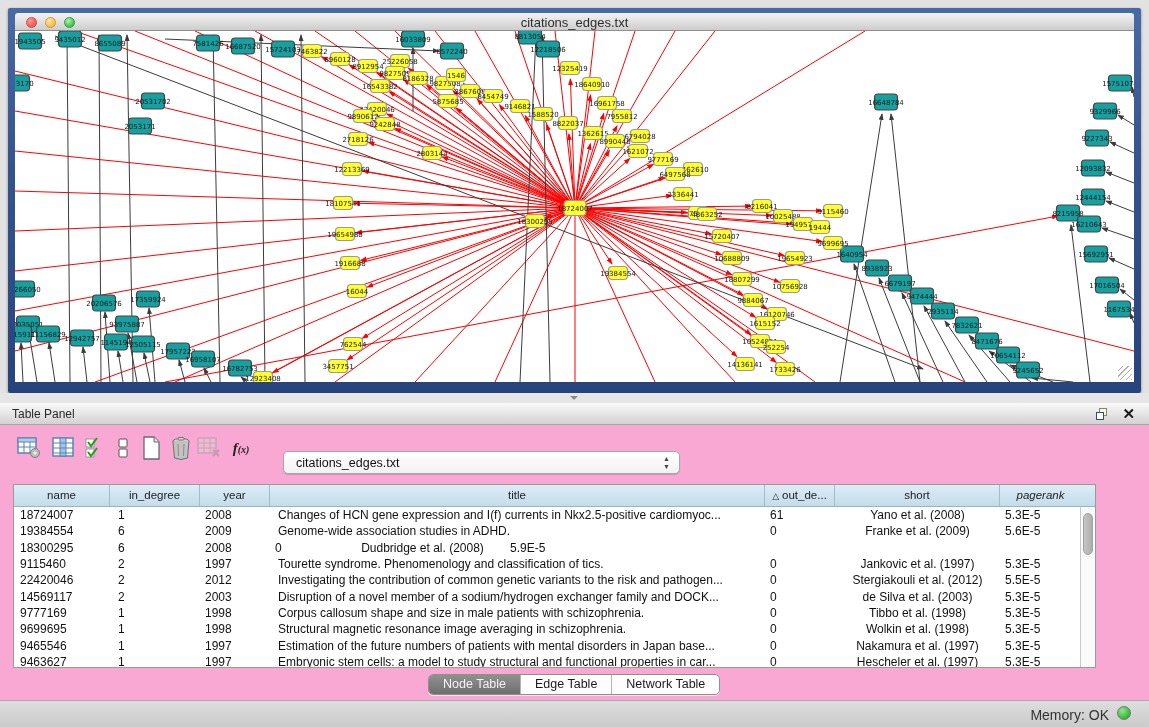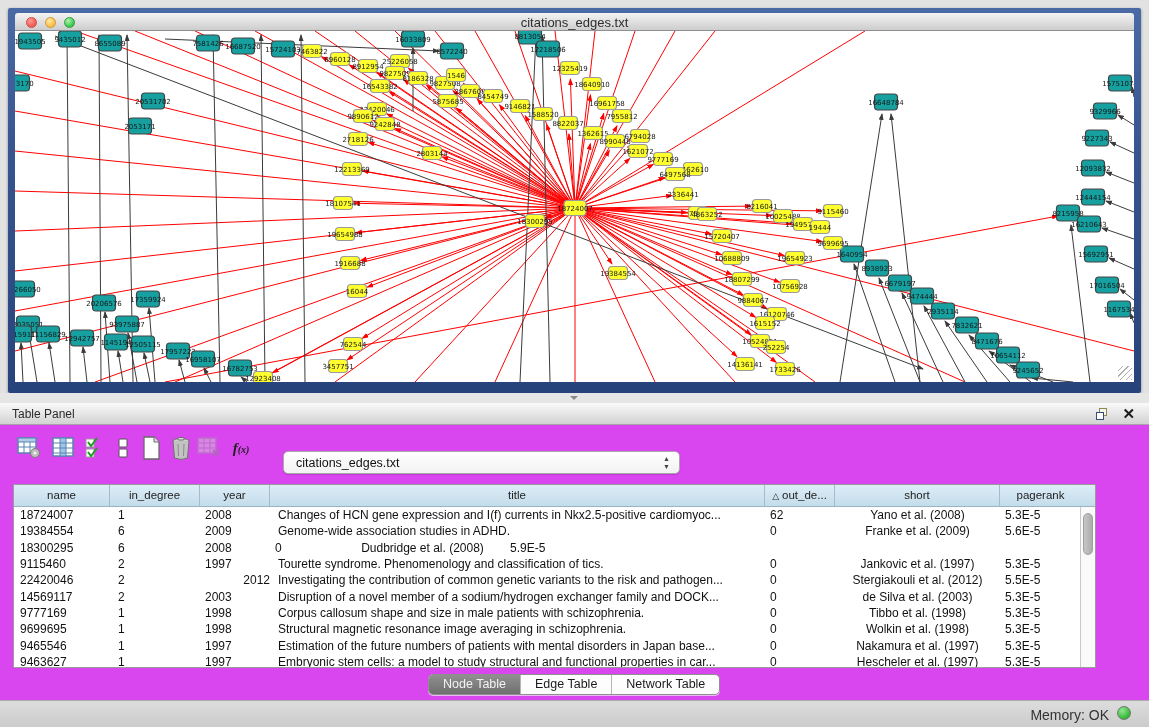--- a/index.html
+++ b/index.html
@@ -21,21 +21,21 @@
   #graph-canvas svg { display:block; }
   #resize-grip { position:absolute; right:2px; bottom:2px; width:14px; height:14px;
     background:repeating-linear-gradient(135deg, transparent 0 3px, #9a9a9a 3px 4px); opacity:.8; }
 
   
   #splitter { position:absolute; left:0; top:393px; width:1149px; height:10px; background:#e6e6e6; }
   #splitter-handle { position:absolute; left:570px; top:3px; width:0; height:0;
     border-left:4px solid transparent; border-right:4px solid transparent; border-top:4px solid #8a8a8a; }
 
   
-  #table-panel { position:absolute; left:0; top:403px; width:1149px; height:297px; background:#d946ef; }
+  #table-panel { position:absolute; left:0; top:403px; width:1149px; height:297px; background:#f9a8d4; }
   #panel-header { position:absolute; left:0; top:0; width:100%; height:22px;
     background:linear-gradient(180deg,#fafafa,#d2d2d2); border-bottom:1px solid #a5a5a5; }
   #panel-title { position:absolute; left:12px; top:4px; font-size:12px; color:#2a2a2a; }
   #float-icon { position:absolute; right:40px; top:5px; width:13px; height:13px; cursor:default; }
   #float-icon .sq1 { position:absolute; left:3px; top:0; width:8px; height:8px; border:1.5px solid #8a8a55; background:#f5f5ee; }
   #float-icon .sq2 { position:absolute; left:0; top:4px; width:8px; height:8px; border:1.5px solid #3a4a7a; background:#fff; }
   #close-icon { position:absolute; right:14px; top:2px; font-size:15px; font-weight:bold; color:#1a1a1a; cursor:default; }
 
   
   #toolbar { position:absolute; left:0; top:22px; width:100%; height:58px; }
@@ -44,21 +44,21 @@
   #fx-icon .paren { font-size:10px; }
   #table-combo { position:absolute; left:283px; top:26px; width:397px; height:23px; background:linear-gradient(180deg,#ffffff,#f2f2f2);
     border:1px solid #a8a8a8; border-radius:5px; box-shadow:0 1px 1px rgba(0,0,0,.15); }
   #combo-value { position:absolute; left:12px; top:4px; font-size:12.5px; color:#111; }
   #combo-arrows { position:absolute; right:9px; top:3px; display:flex; flex-direction:column; line-height:8px; font-size:7px; color:#444; }
 
   
   #data-table { position:absolute; left:13px; top:81px; width:1083px; height:184px; background:#fff; border:1px solid #9a9a9a; overflow:hidden; }
   #header-row { display:flex; height:22px; background:linear-gradient(180deg,#dcedf7,#c4dcea); border-bottom:1px solid #9bb4c2; }
   .hcell { font-size:11.5px; color:#222; text-align:center; line-height:21px; border-right:1px solid #a3bccb; overflow:hidden; white-space:nowrap; flex:none; }
-  .hcell:last-child { border-right:none; }
+  .hcell:last-child { border-right:none;font-style:italic; }
   .sort-tri { font-size:9px; margin-right:3px; }
   #rows { position:absolute; left:0; top:22px; right:16px; bottom:0; }
   .trow { display:flex; height:16.35px; background:#fff; }
   .tcell { font-size:12px; color:#111; line-height:16px; white-space:nowrap; overflow:hidden; flex:none; }
   
   #vscroll { position:absolute; right:0; top:22px; width:15px; bottom:0; background:#fafafa; border-left:1px solid #c9c9c9; }
   #vthumb { position:absolute; left:2px; top:6px; width:10px; height:42px; border-radius:5px;
     background:linear-gradient(90deg,#c6c6c6,#adadad); border:1px solid #a0a0a0; }
 
   
@@ -775,21 +775,21 @@
         <div class="hcell" style="width: 70px;"><span class="sort-tri">△</span>out_de...</div>
         <div class="hcell" style="width: 165px;">short</div>
         <div class="hcell" style="width: 81px;">pagerank</div>
       </div>
     <div id="rows">
         <div class="trow">
           <div class="tcell" style="width: 96px; padding-left: 6px;">18724007</div>
           <div class="tcell" style="width: 90px; padding-left: 8px;">1</div>
           <div class="tcell" style="width: 70px; padding-left: 5px;">2008</div>
           <div class="tcell" style="width: 495px; padding-left: 8px;">Changes of HCN gene expression and I(f) currents in Nkx2.5-positive cardiomyoc...</div>
-          <div class="tcell" style="width: 70px; padding-left: 5px;">62</div>
+          <div class="tcell" style="width: 70px; padding-left: 5px;">61</div>
           <div class="tcell" style="width: 165px; text-align: center;">Yano et al. (2008)</div>
           <div class="tcell" style="width: 81px; padding-left: 5px;">5.3E-5</div>
         </div>
         <div class="trow">
           <div class="tcell" style="width: 96px; padding-left: 6px;">19384554</div>
           <div class="tcell" style="width: 90px; padding-left: 8px;">6</div>
           <div class="tcell" style="width: 70px; padding-left: 5px;">2009</div>
           <div class="tcell" style="width: 495px; padding-left: 8px;">Genome-wide association studies in ADHD.</div>
           <div class="tcell" style="width: 70px; padding-left: 5px;">0</div>
           <div class="tcell" style="width: 165px; text-align: center;">Franke et al. (2009)</div>
@@ -808,21 +808,21 @@
           <div class="tcell" style="width: 90px; padding-left: 8px;">2</div>
           <div class="tcell" style="width: 70px; padding-left: 5px;">1997</div>
           <div class="tcell" style="width: 495px; padding-left: 8px;">Tourette syndrome. Phenomenology and classification of tics.</div>
           <div class="tcell" style="width: 70px; padding-left: 5px;">0</div>
           <div class="tcell" style="width: 165px; text-align: center;">Jankovic et al. (1997)</div>
           <div class="tcell" style="width: 81px; padding-left: 5px;">5.3E-5</div>
         </div>
         <div class="trow">
           <div class="tcell" style="width: 96px; padding-left: 6px;">22420046</div>
           <div class="tcell" style="width: 90px; padding-left: 8px;">2</div>
-          <div class="tcell" style="width: 70px; padding-left: 5px; text-align: right;">2012</div>
+          <div class="tcell" style="width: 70px; padding-left: 5px;">2012</div>
           <div class="tcell" style="width: 495px; padding-left: 8px;">Investigating the contribution of common genetic variants to the risk and pathogen...</div>
           <div class="tcell" style="width: 70px; padding-left: 5px;">0</div>
           <div class="tcell" style="width: 165px; text-align: center;">Stergiakouli et al. (2012)</div>
           <div class="tcell" style="width: 81px; padding-left: 5px;">5.5E-5</div>
         </div>
         <div class="trow">
           <div class="tcell" style="width: 96px; padding-left: 6px;">14569117</div>
           <div class="tcell" style="width: 90px; padding-left: 8px;">2</div>
           <div class="tcell" style="width: 70px; padding-left: 5px;">2003</div>
           <div class="tcell" style="width: 495px; padding-left: 8px;">Disruption of a novel member of a sodium/hydrogen exchanger family and DOCK...</div>

